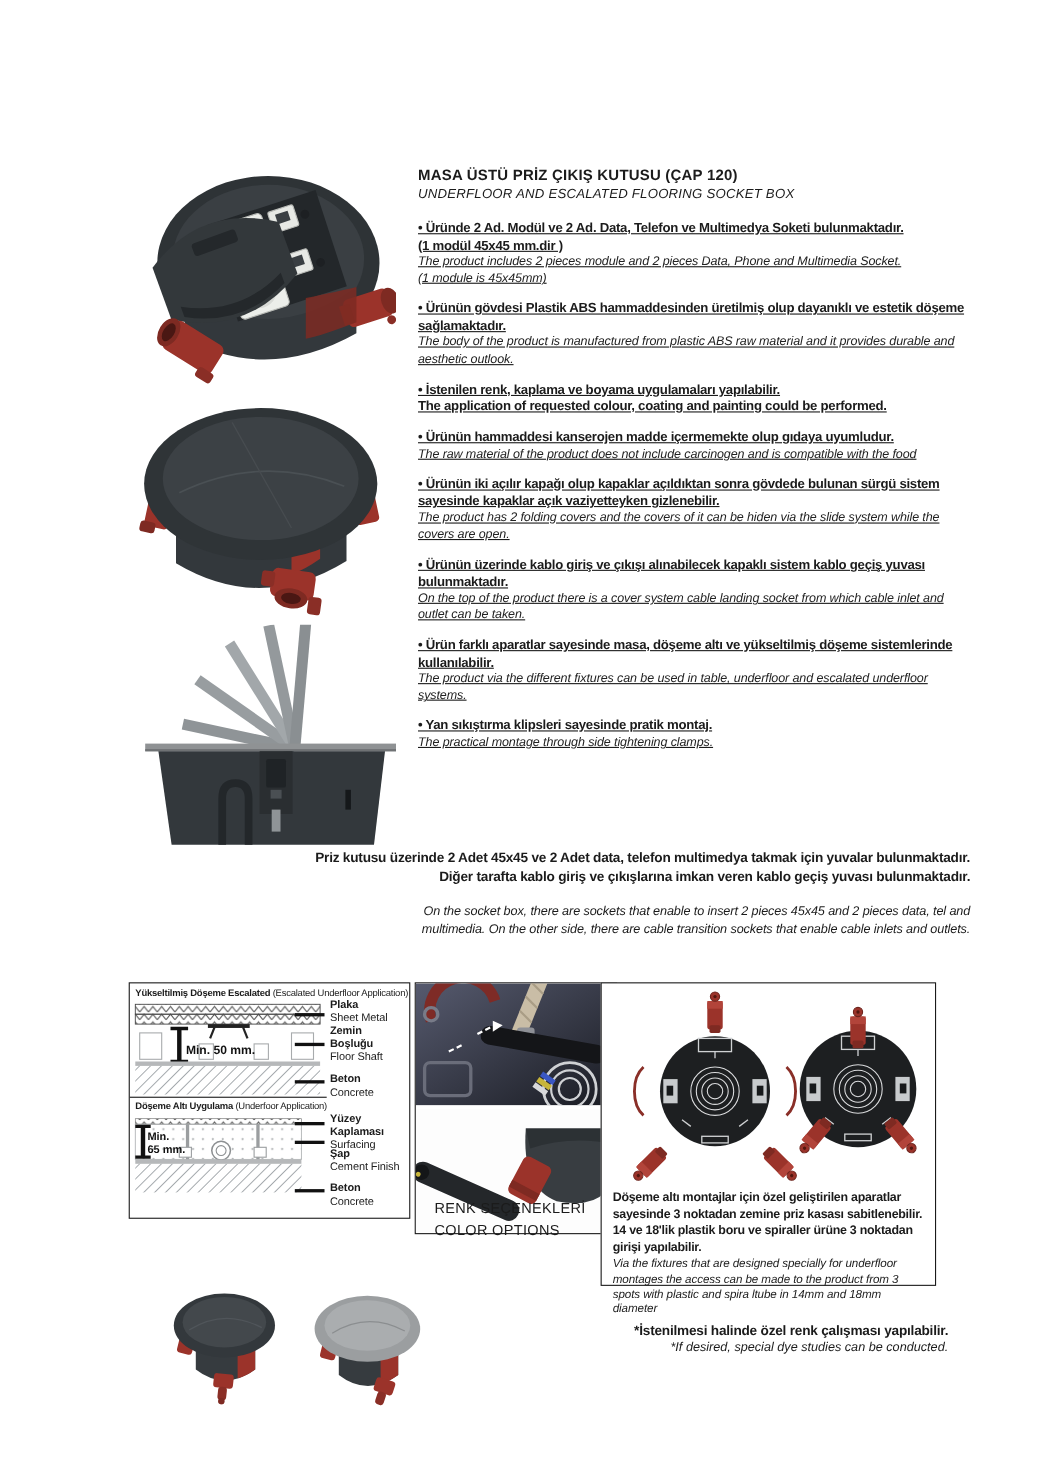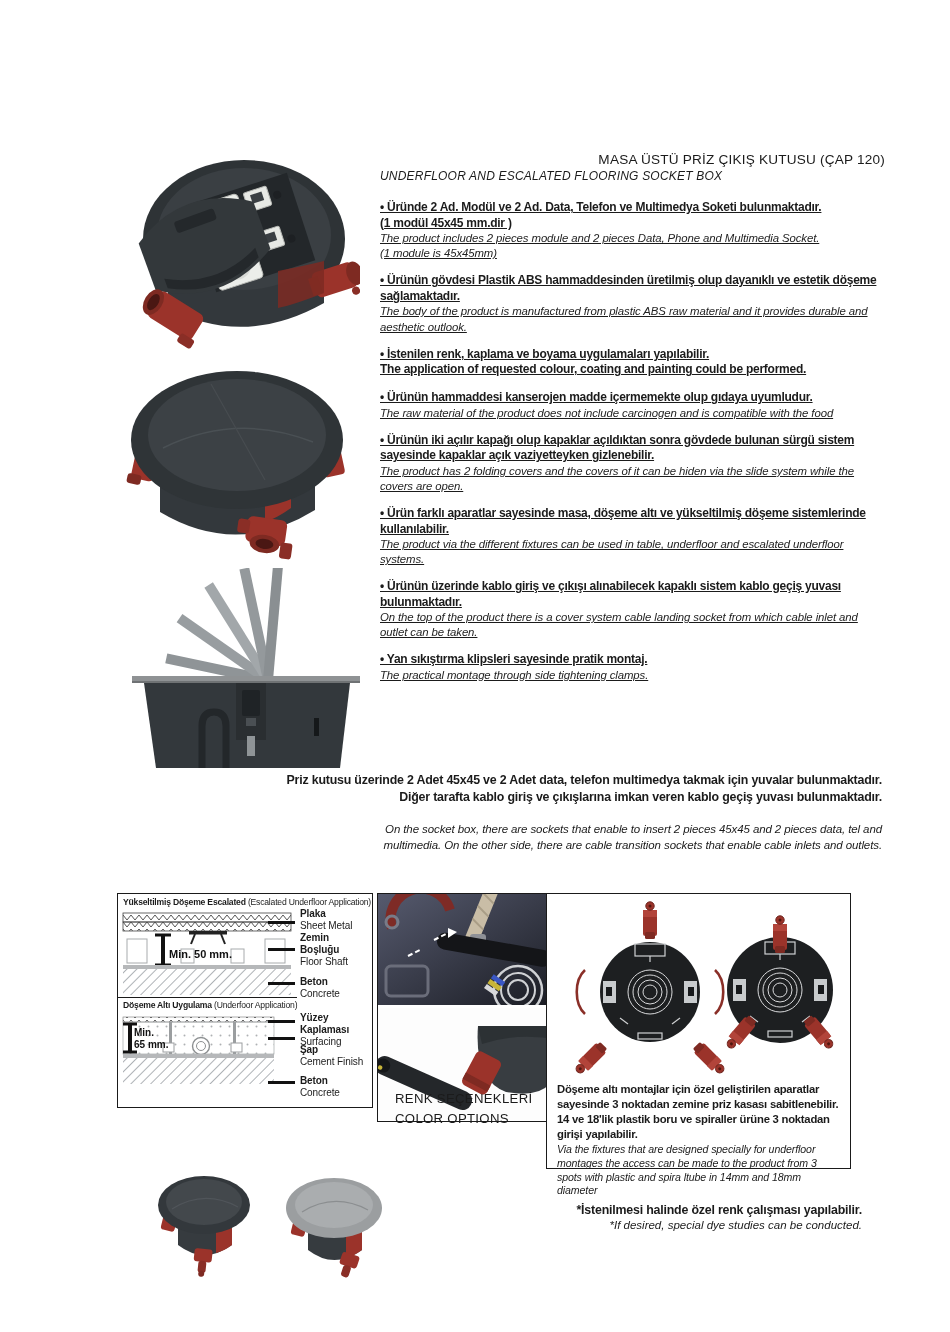--- a/index.html
+++ b/index.html
@@ -1,21 +1,21 @@
 <!DOCTYPE html>
 <html><head>
 <meta charset="utf-8">
 <style>
   html,body{margin:0;padding:0;background:#fff;}
   .page{position:relative;width:950px;height:1332px;background:#ffffff;overflow:hidden;
         font-family:"Liberation Sans",sans-serif;color:#1b1b1b;}
   .abs{position:absolute;}
 
   
-  .doc-title{font-weight:normal;font-size:13.6px;text-align:right;letter-spacing:.2px;}
+  .doc-title{font-weight:bold;font-size:13.6px;text-align:left;letter-spacing:.2px;}
   .doc-subtitle{font-style:italic;font-size:12px;text-align:left;margin-top:2px;letter-spacing:.2px;}
 
   
   .features{left:380px;top:200px;width:505px;text-decoration:underline;}
   .feat{margin-bottom:12px;}
   .t-tr{font-weight:bold;font-size:12px;line-height:1.3;letter-spacing:-.25px;white-space:pre-line;}
   .t-en{font-style:italic;font-size:11.4px;line-height:1.32;letter-spacing:-.1px;color:#222;}
   .t-en.bold{font-style:normal;font-weight:bold;font-size:12px;letter-spacing:-.25px;color:#1b1b1b;}
 
   
@@ -173,26 +173,26 @@
       </div>
     <div class="feat">
         <div class="t-tr">• Ürünün hammaddesi kanserojen madde içermemekte olup gıdaya uyumludur.</div>
         <div class="t-en">The raw material of the product does not include carcinogen and is compatible with the food</div>
       </div>
     <div class="feat">
         <div class="t-tr">• Ürünün iki açılır kapağı olup kapaklar açıldıktan sonra gövdede bulunan sürgü sistem sayesinde kapaklar açık vaziyetteyken gizlenebilir.</div>
         <div class="t-en">The product has 2 folding covers and the covers of it can be hiden via the slide system while the covers are open.</div>
       </div>
     <div class="feat">
+        <div class="t-tr">• Ürünün üzerinde kablo giriş ve çıkışı alınabilecek kapaklı sistem kablo geçiş yuvası bulunmaktadır.</div>
+        <div class="t-en">On the top of the product there is a cover system cable landing socket from which cable inlet and outlet can be taken.</div>
+      </div>
+    <div class="feat">
         <div class="t-tr">• Ürün farklı aparatlar sayesinde masa, döşeme altı ve yükseltilmiş döşeme sistemlerinde kullanılabilir.</div>
         <div class="t-en">The product via the different fixtures can be used in table, underfloor and escalated underfloor systems.</div>
-      </div>
-    <div class="feat">
-        <div class="t-tr">• Ürünün üzerinde kablo giriş ve çıkışı alınabilecek kapaklı sistem kablo geçiş yuvası bulunmaktadır.</div>
-        <div class="t-en">On the top of the product there is a cover system cable landing socket from which cable inlet and outlet can be taken.</div>
       </div>
     <div class="feat">
         <div class="t-tr">• Yan sıkıştırma klipsleri sayesinde pratik montaj.</div>
         <div class="t-en">The practical montage through side tightening clamps.</div>
       </div>
   </div>
 
   <div class="abs summary-tr">Priz kutusu üzerinde 2 Adet 45x45 ve 2 Adet data, telefon multimedya takmak için yuvalar bulunmaktadır. Diğer tarafta kablo giriş ve çıkışlarına imkan veren kablo geçiş yuvası bulunmaktadır.</div>
   <div class="abs summary-en">On the socket box, there are sockets that enable to insert 2 pieces 45x45 and 2 pieces data, tel and multimedia. On the other side, there are cable transition sockets that enable cable inlets and outlets.</div>
 

